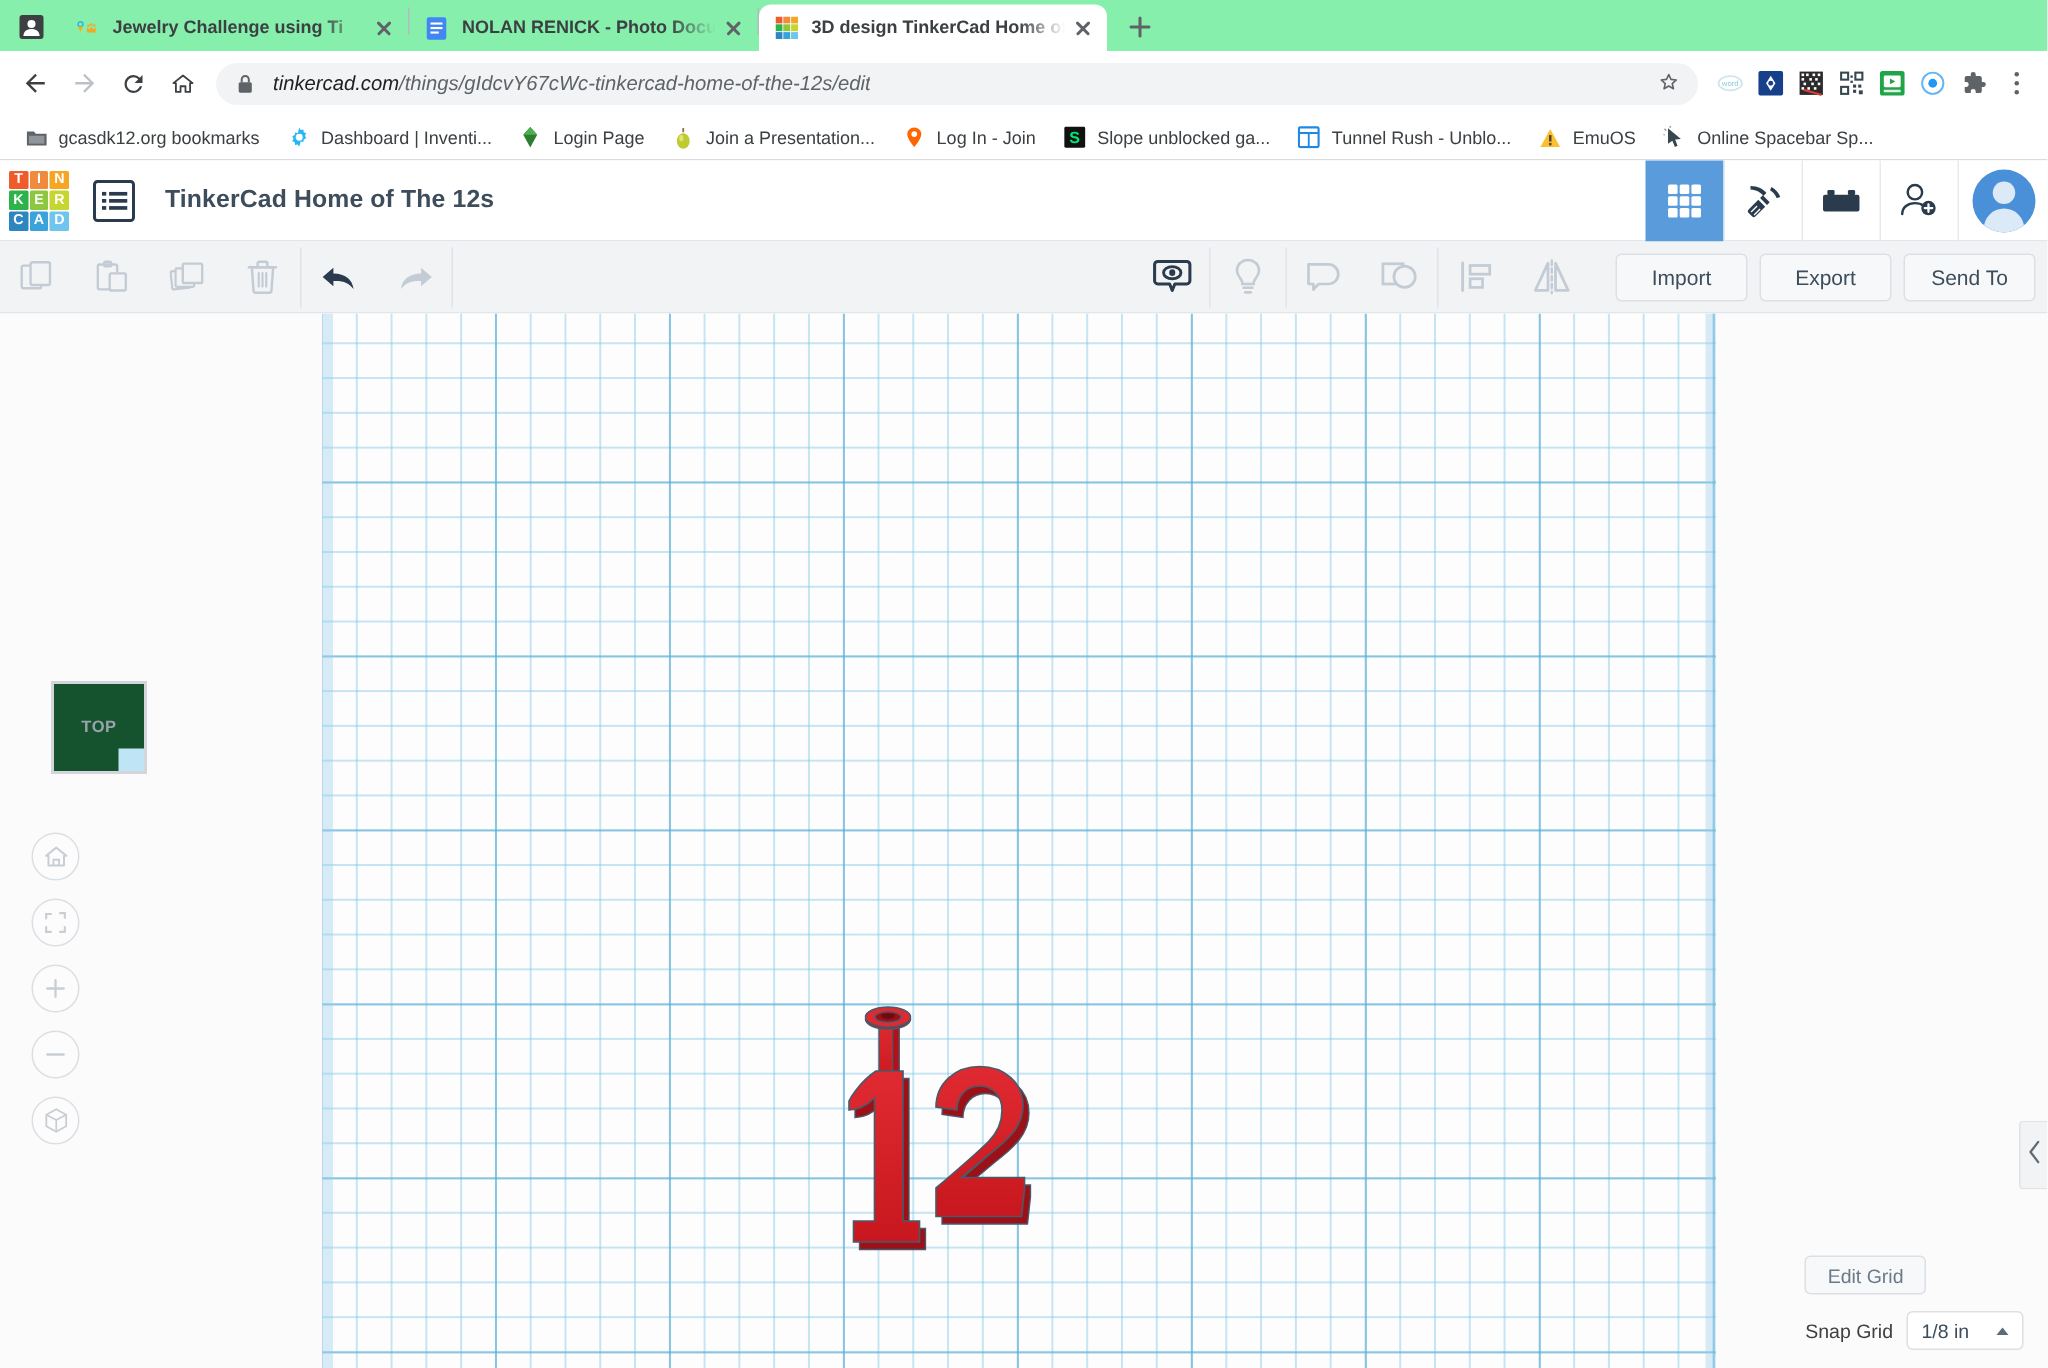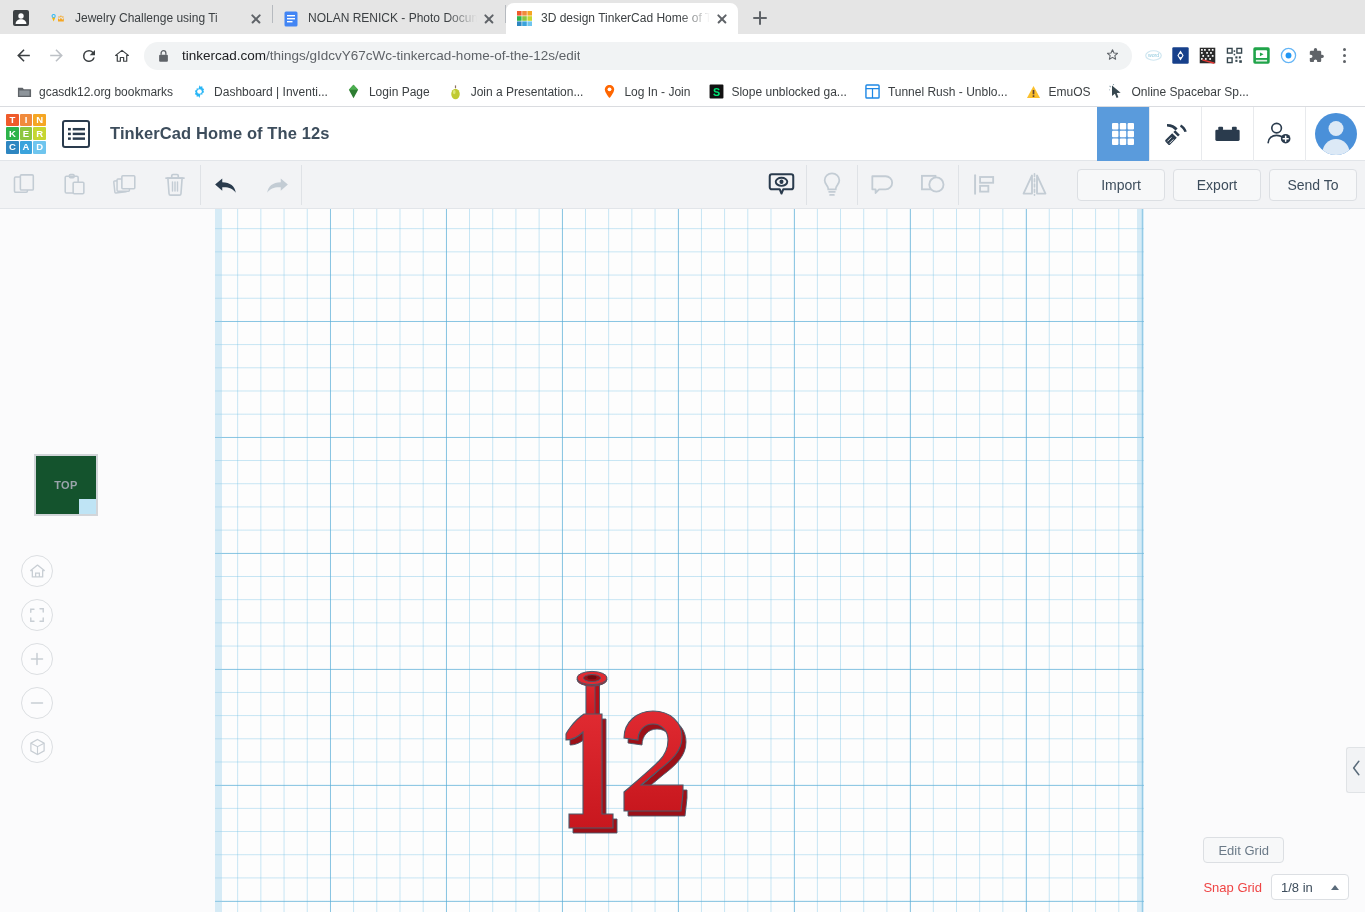--- a/index.html
+++ b/index.html
@@ -7,22 +7,22 @@
   body {
     font-family: "Liberation Sans", sans-serif;
     background:#ffffff;
     -webkit-font-smoothing:antialiased;
   }
 
   
   .browser { width:1365px; height:912px; display:flex; flex-direction:column; }
 
   .tabstrip {
-    height:34px; background:#e5e5e5; display:flex; align-items:flex-end;
-    padding-left:6px; position:relative; flex:0 0 34px;
+    height:34px; background:#86efac; display:flex; align-items:flex-end;
+    padding-left:6px; position:relative; flex:0 0 34px;font-weight:bold;
   }
   .profile-chip {
     width:26px; height:26px; margin:0 6px 3px 2px; border-radius:4px;
     display:flex; align-items:center; justify-content:center;
   }
   .profile-chip svg { display:block; }
 
   .tab {
     height:31px; width:232px; border-radius:8px 8px 0 0;
     display:flex; align-items:center; padding:0 8px 0 10px;
@@ -55,20 +55,21 @@
   .toolbar-row {
     height:43px; background:#ffffff; display:flex; align-items:center;
     padding:0 8px; flex:0 0 43px;
   }
   .navbtn { width:30px; height:30px; margin-right:3px; position:relative;
             display:flex; align-items:center; justify-content:center; border-radius:50%; }
   .omnibox {
     flex:1 1 auto; height:28px; background:#f1f3f4; border-radius:14px;
     display:flex; align-items:center; padding:0 8px 0 13px; margin:0 6px 0 4px;
     min-width:0;
+    font-style:italic;
   }
   .omnibox .lock { width:14px; height:14px; margin-right:11px; flex:0 0 14px; }
   .omnibox .url { font-size:13.5px; color:#5f6368; white-space:nowrap; overflow:hidden; }
   .omnibox .url b { color:#202124; font-weight:400; }
   .omnibox .star { width:20px; height:20px; margin-left:auto; flex:0 0 20px; }
   .ext-icons { display:flex; align-items:center; gap:1px; padding-left:2px; }
   .ext { width:26px; height:26px; display:flex; align-items:center; justify-content:center; }
   .kebab { width:26px; height:26px; display:flex; flex-direction:column;
            align-items:center; justify-content:center; gap:2.6px; margin-left:2px; }
   .kebab i { width:3px; height:3px; border-radius:50%; background:#5f6368; display:block; }
@@ -185,21 +186,21 @@
 
   
   .grid-ctrls { position:absolute; right:16px; bottom:12px; display:flex;
                 flex-direction:column; align-items:flex-start; gap:11px; }
   .edit-grid-btn {
     height:26px; padding:0 14px; background:#f7f8f9; border:1px solid #dcdfe3;
     border-radius:4px; font-size:13px; color:#6b7a88;
     display:flex; align-items:center; justify-content:center;
   }
   .snap-row { display:flex; align-items:center; gap:9px; }
-  .snap-label { font-size:13px; color:#ef4444; }
+  .snap-label { font-size:13px; color:#404040; }
   .snap-select {
     height:26px; min-width:78px; padding:0 9px; background:#ffffff;
     border:1px solid #dcdfe3; border-radius:4px; font-size:13px; color:#3d4d5c;
     display:flex; align-items:center; justify-content:space-between; gap:12px;
   }
   .caret-up { width:0;height:0;border-left:4.5px solid transparent;
               border-right:4.5px solid transparent;border-bottom:5px solid #5a6b7a; }
 </style>
 </head>
 <body>

